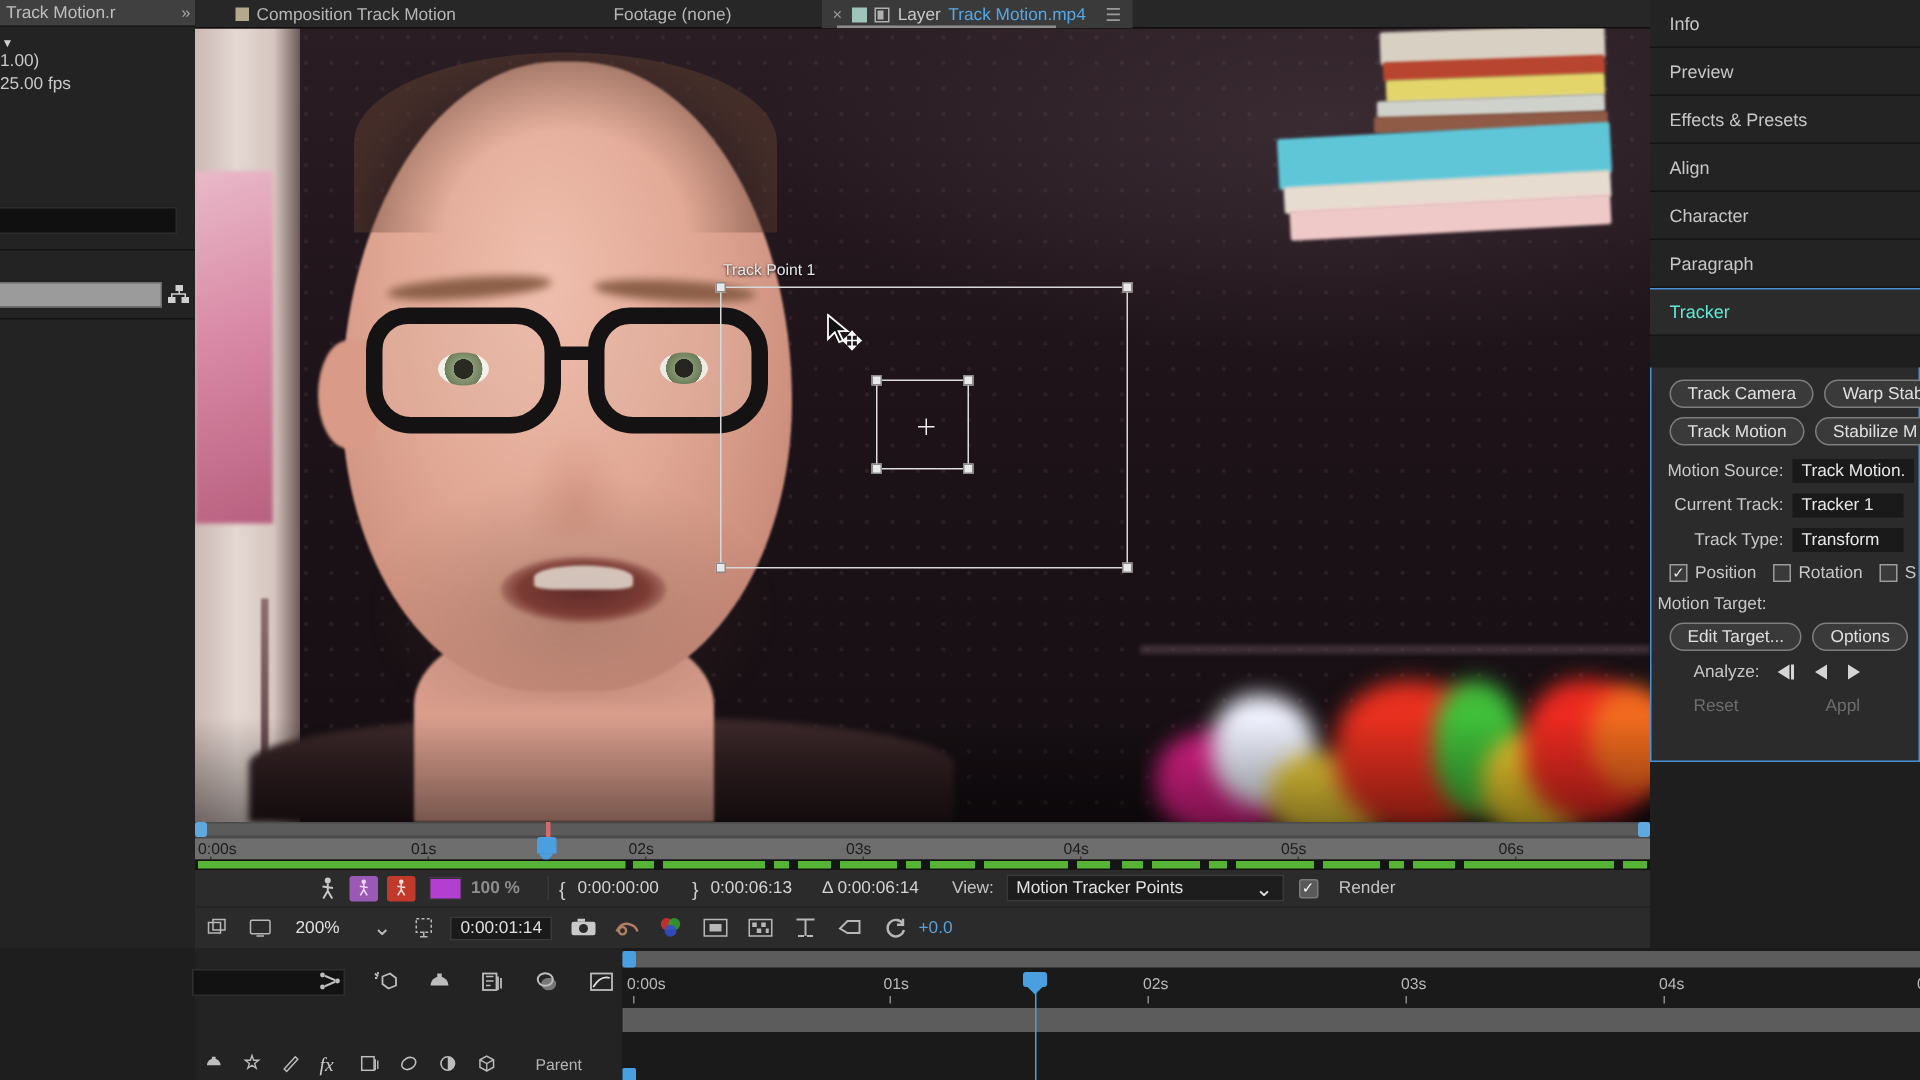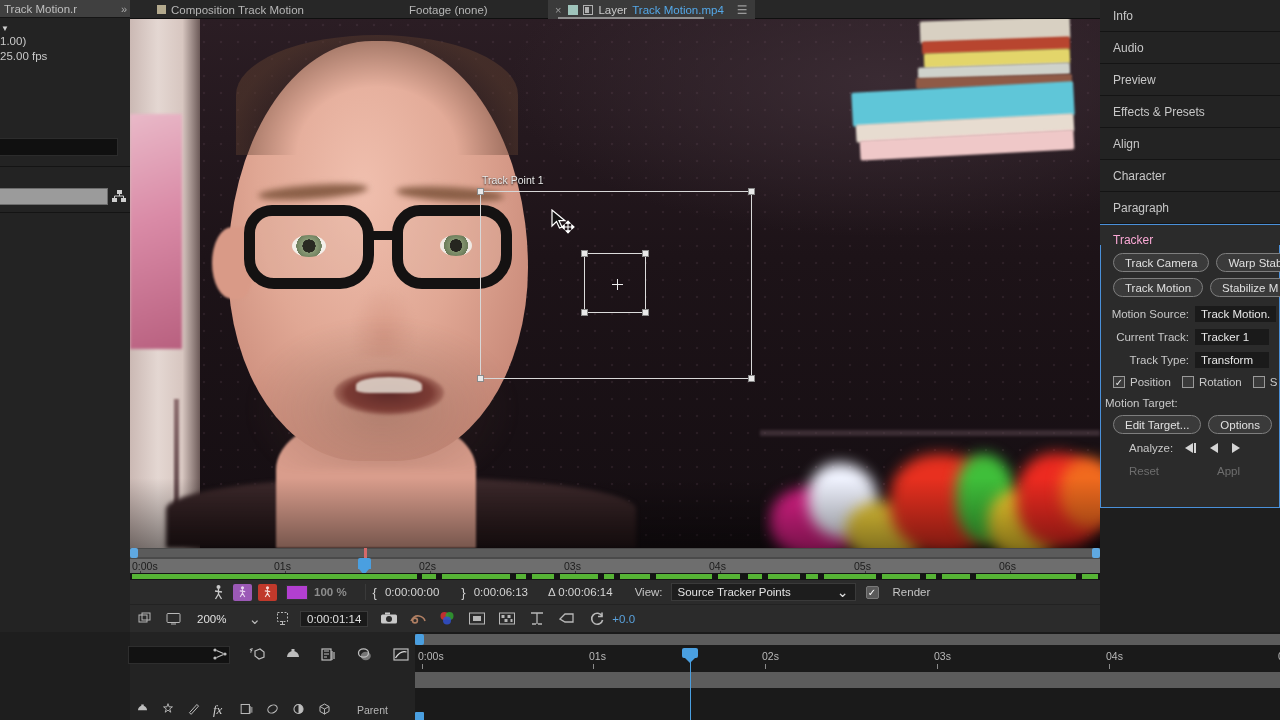--- a/index.html
+++ b/index.html
@@ -185,21 +185,21 @@
   .chk { width:13px; height:13px; background:#5a5a5a; border:1px solid #7a7a7a; border-radius:2px;
          display:flex; align-items:center; justify-content:center; font-size:10px; color:#fff; }
   .zoomsel { font-size:11.5px; color:#e0e0e0; }
   .tfield2 { background:#1a1a1a; border:1px solid #3a3a3a; padding:1px 6px; font-size:11.5px; color:#e0e0e0; }
   .plusval { font-size:11.5px; color:#5aa2dd; }
 
   
   .right { position:absolute; left:1100px; top:0; width:180px; height:632px; background:#1e1e1e; }
   .rp-hdr { height:32px; display:flex; align-items:center; padding-left:13px; font-size:12px; color:#c7c7c7;
             border-bottom:1px solid #141414; background:#232323; }
-  .rp-hdr.tracker { background:#2b2b2b; color:#f9a8d4; border-top:1px solid #4a90d9; }
+  .rp-hdr.tracker { background:#2b2b2b; color:#5eead4; border-top:1px solid #4a90d9; }
   .tracker-body { position:absolute; left:0; top:245px; width:180px; height:263px; background:#2b2b2b;
                   border-left:1px solid #4a90d9; border-right:1px solid #4a90d9; border-bottom:1px solid #4a90d9; }
   .tk-row { display:flex; align-items:center; gap:7px; padding:0 0 0 12px; }
   .tk-btn { height:19px; border:1px solid #7e7e7e; border-radius:10px; background:#3a3a3a;
             display:flex; align-items:center; justify-content:center; padding:0 11px;
             font-size:11.5px; color:#e0e0e0; white-space:nowrap; }
   .tk-lblrow { display:flex; align-items:center; gap:6px; font-size:11.5px; color:#c8c8c8; }
   .tk-lbl { text-align:right; }
   .tk-val { background:#1a1a1a; padding:2px 6px; font-size:11.5px; color:#e8e8e8; white-space:nowrap;
             min-width:74px; }
@@ -443,21 +443,21 @@
     <div class="swatch-purple" style="margin-left:9px"></div>
     <span class="pct">100 %</span>
     <div class="sep-v" style="margin-left:18px"></div>
     <span class="brace">{</span>
     <span class="timefield" style="margin-left:8px">0:00:00:00</span>
     <span class="brace" style="margin-left:22px">}</span>
     <span class="timefield" style="margin-left:8px">0:00:06:13</span>
     <span class="timefield" style="margin-left:20px">Δ 0:00:06:14</span>
     <span class="lbl" style="margin-left:22px">View:</span>
     <div class="viewsel" style="margin-left:8px">
-      <span>Source Tracker Points</span>
+      <span>Motion Tracker Points</span>
       <span style="font-size:14px;line-height:8px;">⌄</span>
     </div>
     <div class="chk" style="margin-left:10px">✓</div>
     <span class="lbl" style="margin-left:14px">Render</span>
   </div>
 
   <div class="v-bar2">
     <div class="ic" style="margin-left:7px">
       <svg width="17" height="17" viewBox="0 0 17 17">
           <rect x="2" y="5" width="8" height="7" fill="none" stroke="#b8b8b8"></rect>
@@ -529,23 +529,20 @@
           <path d="M14 6 a5.5 5.5 0 1 0 0.6 4" fill="none" stroke="#b8b8b8" stroke-width="1.6"></path>
           <path d="M14 2.5 v4 h-4" fill="none" stroke="#b8b8b8" stroke-width="1.6"></path>
         </svg>
     </div>
     <span class="plusval" style="margin-left:7px">+0.0</span>
   </div>
 
   <div class="right">
     <div class="rp-hdr">
         <span>Info</span>
-      </div>
-    <div class="rp-hdr">
-        <span>Audio</span>
       </div>
     <div class="rp-hdr">
         <span>Preview</span>
       </div>
     <div class="rp-hdr">
         <span>Effects &amp; Presets</span>
       </div>
     <div class="rp-hdr">
         <span>Align</span>
       </div>

